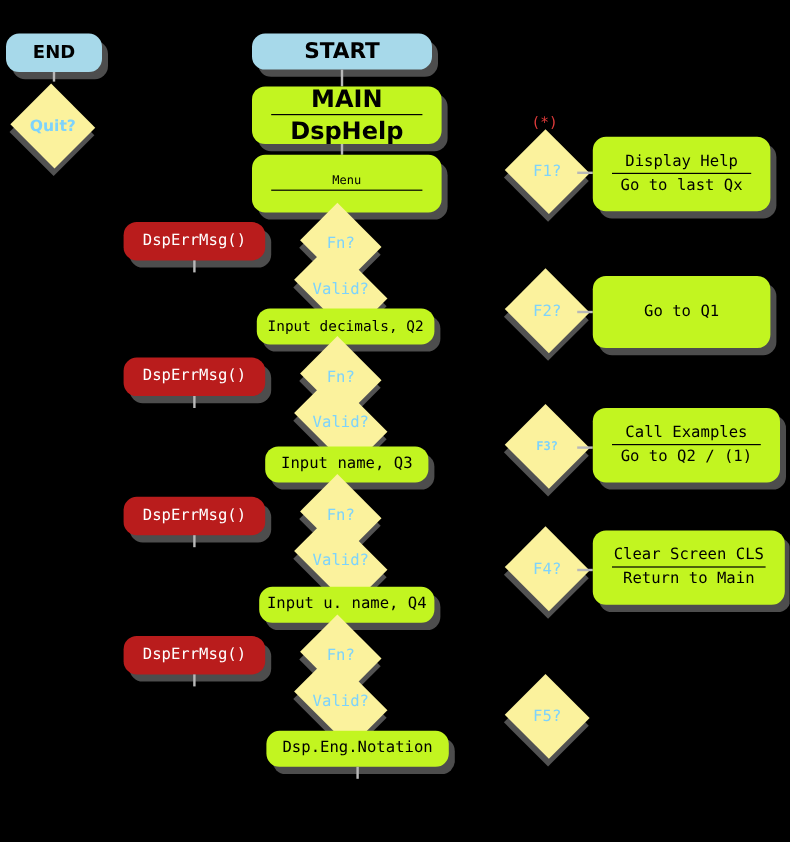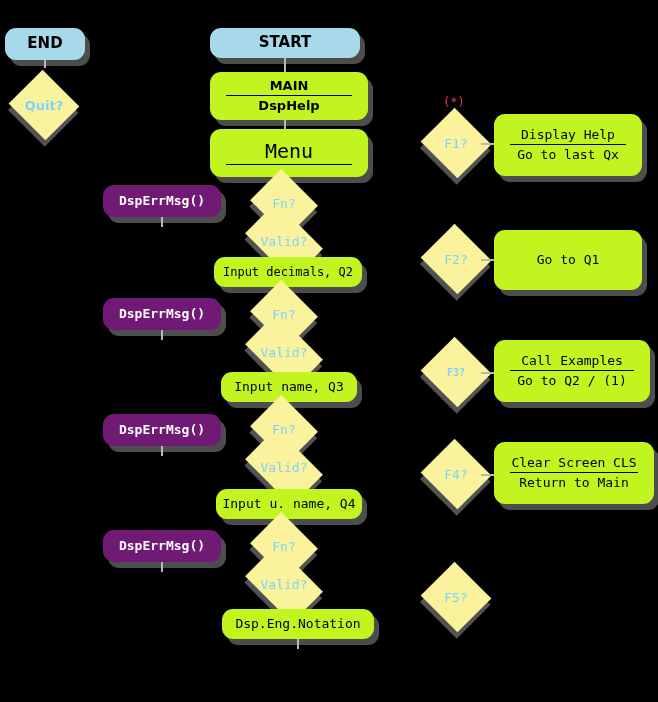--- a/index.html
+++ b/index.html
@@ -36,21 +36,21 @@
     padding: 1px 4px;
   }
   .box .divider {
     height: 0;
     border-top: 1px solid #000;
     margin: 1px 16px 2px 16px;
   }
 
   .green  { background: #c2f520; color: #000; }
   .blue   { background: #a7d9ea; color: #000; }
-  .red    { background: #701a75; color: #ffffff; font-weight: bold; }
+  .red    { background: #b91c1c; color: #ffffff; }
 
   
   .diamond {
     position: absolute;
     box-sizing: border-box;
   }
   .diamond .dshape {
     position: absolute;
     inset: 0;
     background: #fbf29d;
@@ -94,33 +94,33 @@
   <div class="box blue sans" style="left:5px; top:28px; width:80px; height:32px; font-size:15px;">
     <div class="line">END</div>
   </div>
   <div class="conn v" style="left:44px; top:60px; height:8px;"></div>
 
   <div class="diamond" style="left:18px; top:81px; width:52px; height:48px;">
     <div class="dshape"></div>
     <div class="dlabel sans" style="font-size:13px;">Quit?</div>
   </div>
 
-  <div class="box blue sans" style="left:210px; top:28px; width:150px; height:30px; font-size:15px;">
+  <div class="box blue sans" style="left:210px; top:28px; width:150px; height:30px; font-size:18px;">
     <div class="line">START</div>
   </div>
   <div class="conn v" style="left:284px; top:58px; height:14px;"></div>
 
-  <div class="box green sans" style="left:210px; top:72px; width:158px; height:48px; font-size:13px;">
+  <div class="box green sans" style="left:210px; top:72px; width:158px; height:48px; font-size:20px;">
     <div class="line">MAIN</div>
     <div class="divider"></div>
     <div class="line">DspHelp</div>
   </div>
   <div class="conn v" style="left:284px; top:120px; height:9px;"></div>
 
-  <div class="box green mono" style="left:210px; top:129px; width:158px; height:48px; font-size:20px;">
+  <div class="box green mono" style="left:210px; top:129px; width:158px; height:48px; font-size:10px;">
     <div class="line">Menu</div>
     <div class="divider"></div>
   </div>
 
   <div class="diamond" style="left:258px; top:181px; width:52px; height:44px;">
     <div class="dshape"></div>
     <div class="dlabel mono" style="font-size:13px;">Fn?</div>
   </div>
   <div class="diamond" style="left:251px; top:219px; width:66px; height:44px;">
     <div class="dshape"></div>

